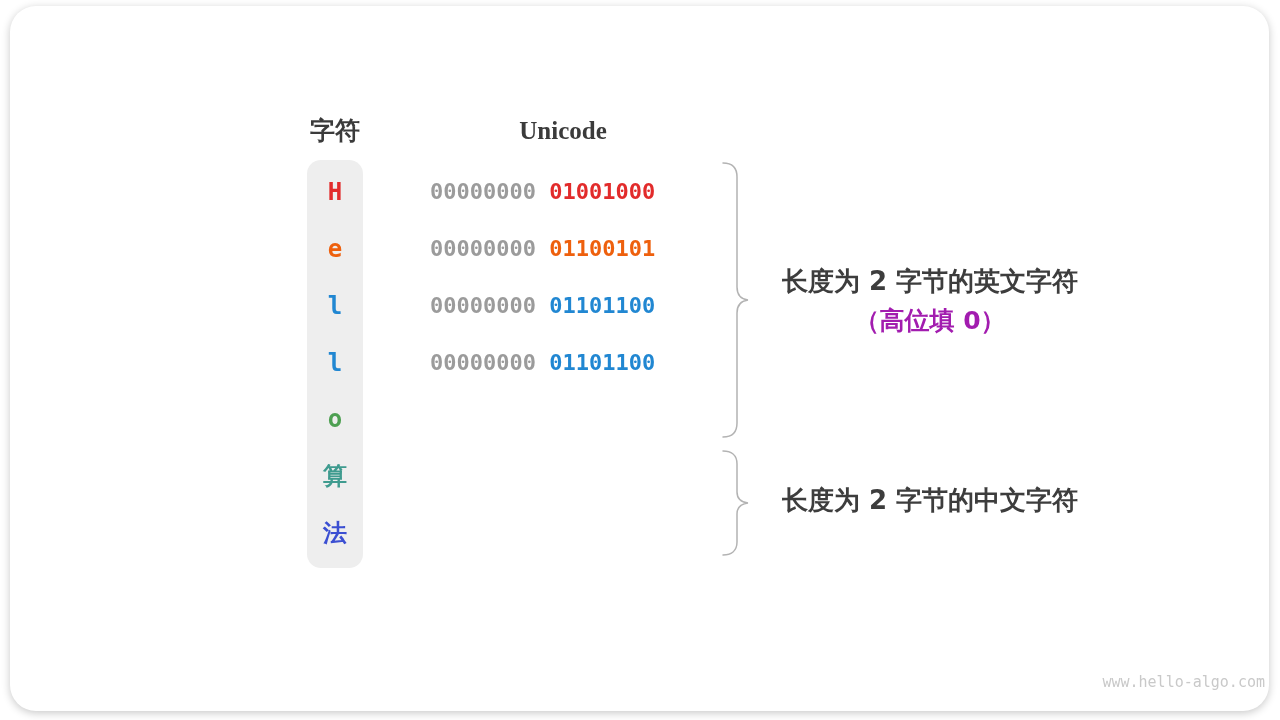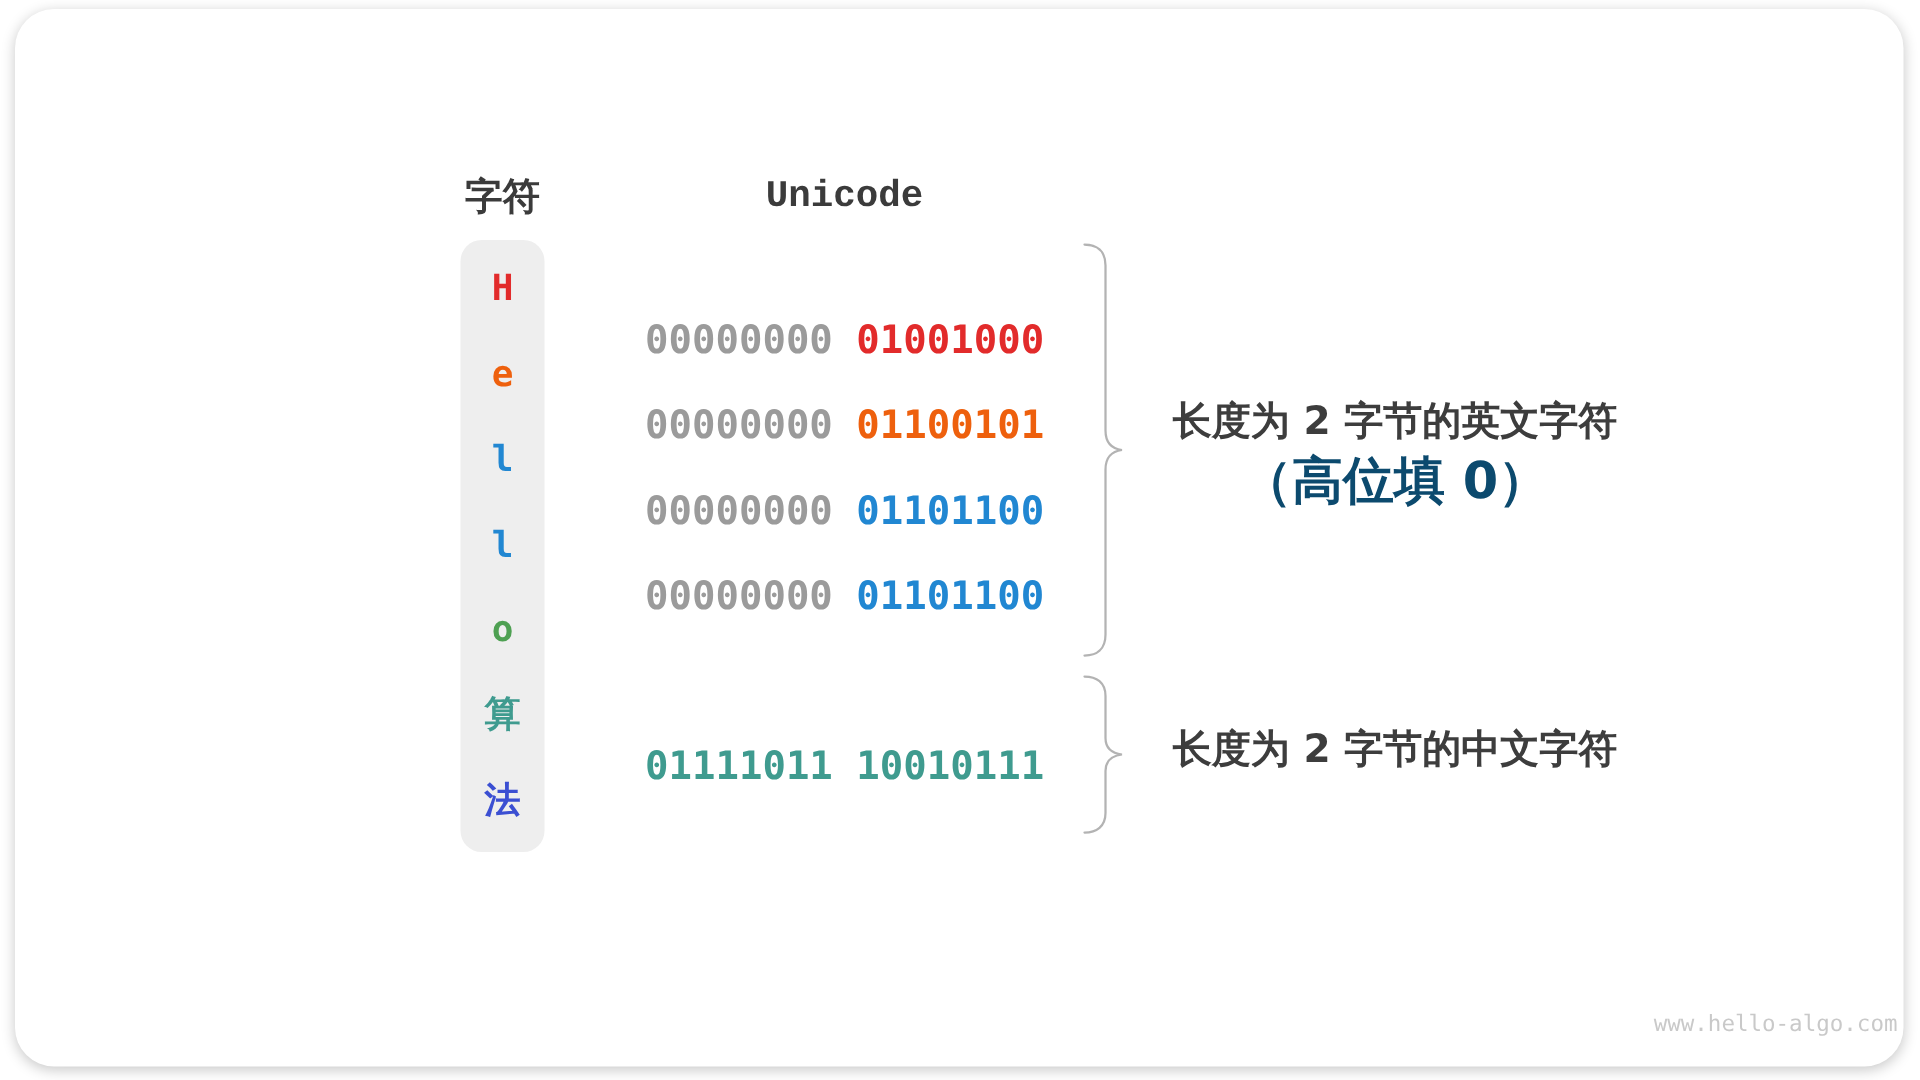--- a/index.html
+++ b/index.html
@@ -28,21 +28,21 @@
     position: absolute;
     top: 116px;
     height: 30px;
     line-height: 30px;
     font-size: 25px;
     font-weight: bold;
     color: #3b3b3b;
     text-align: center;
   }
   #char-header { left: 295px; width: 80px; }
-  #unicode-header { left: 430px; width: 266px; font-family: Liberation Mono, monospace; }
+  #unicode-header { left: 430px; width: 266px; font-family: Liberation Serif, serif; }
 
   .char-column-bg {
     position: absolute;
     left: 307px; top: 160px;
     width: 56px; height: 408px;
     background: #eeeeee;
     border-radius: 14px;
   }
   .row {
     position: absolute;
@@ -55,43 +55,42 @@
     left: 307px; width: 56px;
     text-align: center;
     font-family: "DejaVu Sans Mono", monospace;
     font-size: 24px;
     font-weight: bold;
   }
   .cell-bin {
     position: absolute;
     left: 430px;
     font-family: "DejaVu Sans Mono", monospace;
-    font-size: 26px;
+    font-size: 22px;
     font-weight: bold;
     white-space: pre;
     letter-spacing: 0;
-    margin-top: 35px;
   }
   .brace-svg {
     position: absolute;
     left: 715px; top: 150px;
     width: 45px; height: 420px;
   }
   .annotation {
     position: absolute;
     width: 360px;
     text-align: center;
     font-size: 26px;
     font-weight: bold;
     color: #3d3d3d;
     line-height: 40px;
   }
   #annotation-english { left: 750px; top: 261px; }
   #annotation-chinese { left: 750px; top: 480px; }
-  .annotation .sub { color: #0c4a6e; font-size: 34px; }
+  .annotation .sub { color: #a21caf; font-size: 25px; }
   .watermark {
     position: absolute;
     right: 39px; top: 673px;
     font-family: "DejaVu Sans Mono", monospace;
     font-size: 15px;
     color: #c9c9c9;
   }
 </style>
 </head>
 <body>
@@ -118,21 +117,20 @@
   </div>
   <div class="row" style="top:349px">
     <span class="cell-char" style="color: rgb(33, 135, 210);">l</span>
     <span class="cell-bin"><span style="color: rgb(155, 155, 155);">00000000</span> <span style="color: rgb(33, 135, 210);">01101100</span></span>
   </div>
   <div class="row" style="top:405px">
     <span class="cell-char" style="color: rgb(78, 160, 82);">o</span>
   </div>
   <div class="row" style="top:462px">
     <span class="cell-char" style="color: rgb(63, 155, 143);">算</span>
-    <span class="cell-bin"><span style="color: rgb(63, 155, 143);">01111011</span> <span style="color: rgb(63, 155, 143);">10010111</span></span>
   </div>
   <div class="row" style="top:519px">
     <span class="cell-char" style="color: rgb(59, 79, 210);">法</span>
   </div>
 
   <svg class="brace-svg" viewBox="715 150 45 420">
     <path d="M 723 163 C 731 163 737 167 737 177 L 737 287 C 737 294 740 299 748 300 C 740 301 737 306 737 313 L 737 423 C 737 433 731 437 723 437" fill="none" stroke="#b3b3b3" stroke-width="1.5" stroke-linecap="round"></path>
     <path d="M 723 451 C 731 451 737 455 737 464 L 737 492 C 737 498 740 502 748 503 C 740 504 737 508 737 514 L 737 542 C 737 551 731 555 723 555" fill="none" stroke="#b3b3b3" stroke-width="1.5" stroke-linecap="round"></path>
   </svg>
 

